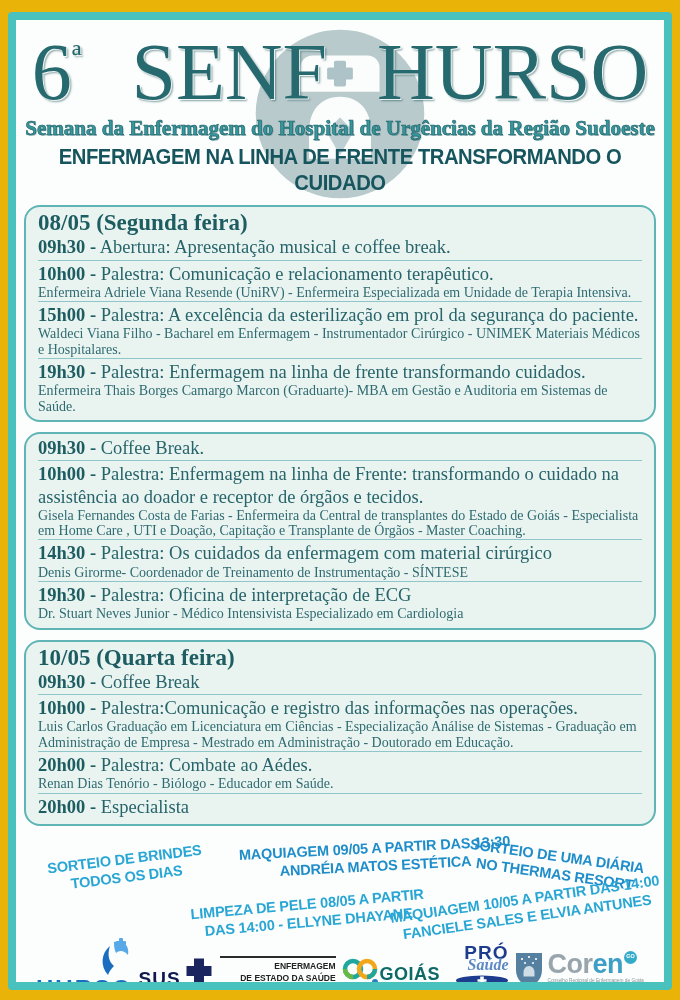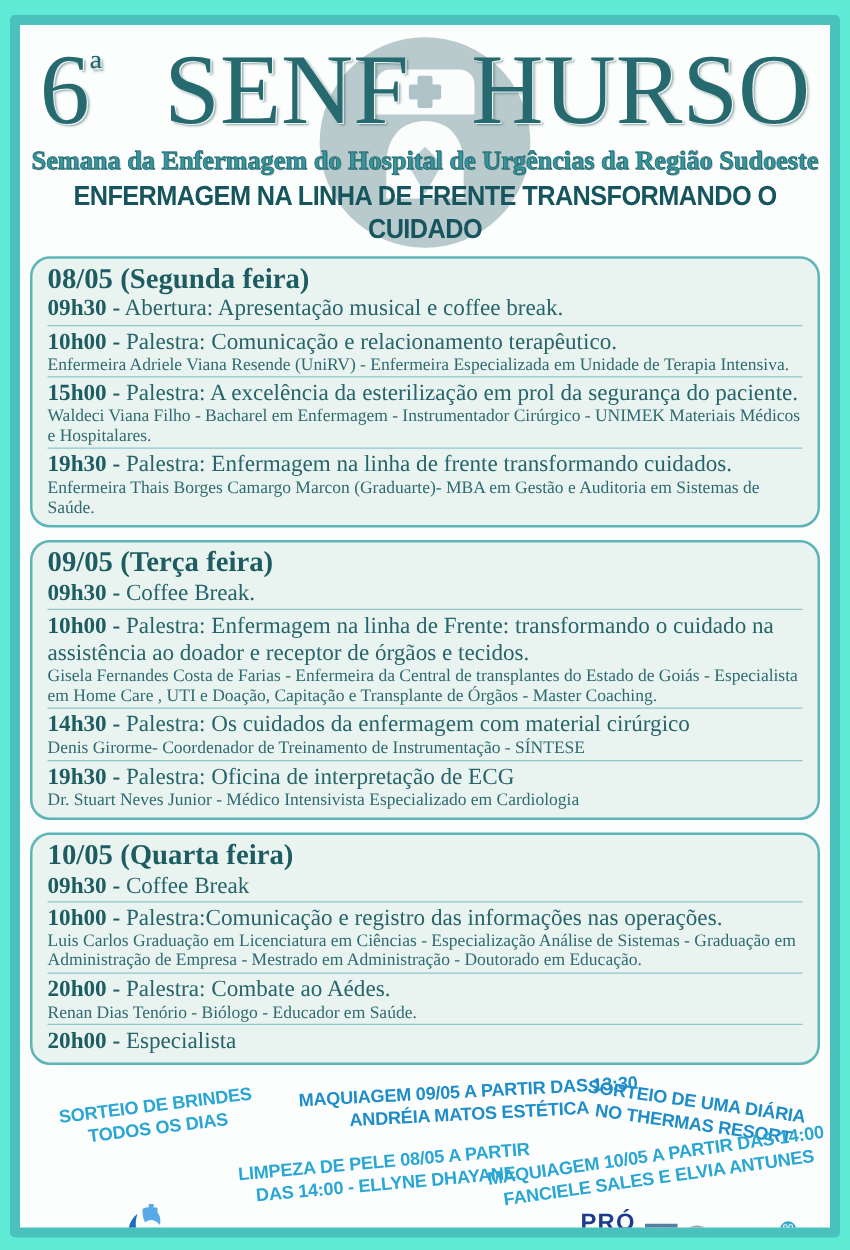--- a/index.html
+++ b/index.html
@@ -1,16 +1,16 @@
 <!DOCTYPE html>
 <html><head>
 <meta charset="utf-8">
 <style>
   html,body{margin:0;padding:0;}
-  .page{width:680px;height:1000px;background:#5eead4;position:relative;font-family:"Liberation Serif",serif;overflow:hidden;}
+  .page{width:680px;height:1000px;background:#eab308;position:relative;font-family:"Liberation Serif",serif;overflow:hidden;}
   .frame{position:absolute;left:8px;right:8px;top:12px;bottom:10px;background:#fcfefd;border:8px solid #49c1bc;border-radius:4px;overflow:hidden;}
   .inner{position:relative;height:100%;padding:6px 6px 0;box-sizing:border-box;display:flex;flex-direction:column;}
 
   
   header{position:relative;text-align:center;flex:0 0 auto;}
   .watermark{position:absolute;left:50%;top:2px;transform:translateX(-50%);width:172px;height:172px;z-index:0;}
   h1{position:relative;z-index:1;margin:6px 0 0;font-size:80px;line-height:1.0;font-weight:normal;color:#26696e;word-spacing:30px;
      text-shadow:1px 1px 0 rgba(255,255,255,.85),2px 2px 2px rgba(22,75,80,.5);}
   h1 sup{font-size:.44em;vertical-align:30px;word-spacing:0;}
   .subtitle{position:relative;z-index:1;margin:4px 0 0;font-size:21px;font-weight:bold;color:#35969b;
@@ -113,21 +113,20 @@
           <p class="evt"><b>15h00 -</b> <span>Palestra: A excelência da esterilização em prol da segurança do paciente.</span></p>
           <p class="spk">Waldeci Viana Filho - Bacharel em Enfermagem - Instrumentador Cirúrgico - UNIMEK Materiais Médicos e Hospitalares.</p>
         </div>
         <div class="event">
           <p class="evt"><b>19h30 -</b> <span>Palestra: Enfermagem na linha de frente transformando cuidados.</span></p>
           <p class="spk">Enfermeira Thais Borges Camargo Marcon (Graduarte)- MBA em Gestão e Auditoria em Sistemas de Saúde.</p>
         </div>
       </section>
 
       <section class="card">
-        <h2>09/05 (Terça feira)</h2>
         <div class="event">
           <p class="evt"><b>09h30 -</b> <span>Coffee Break.</span></p>
 
         </div>
         <div class="event">
           <p class="evt"><b>10h00 -</b> <span>Palestra: Enfermagem na linha de Frente: transformando o cuidado na assistência ao doador e receptor de órgãos e tecidos.</span></p>
           <p class="spk">Gisela Fernandes Costa de Farias - Enfermeira da Central de transplantes do Estado de Goiás - Especialista em Home Care , UTI e Doação, Capitação e Transplante de Órgãos - Master Coaching.</p>
         </div>
         <div class="event">
           <p class="evt"><b>14h30 -</b> <span>Palestra:  Os cuidados da enfermagem com material cirúrgico</span></p>

